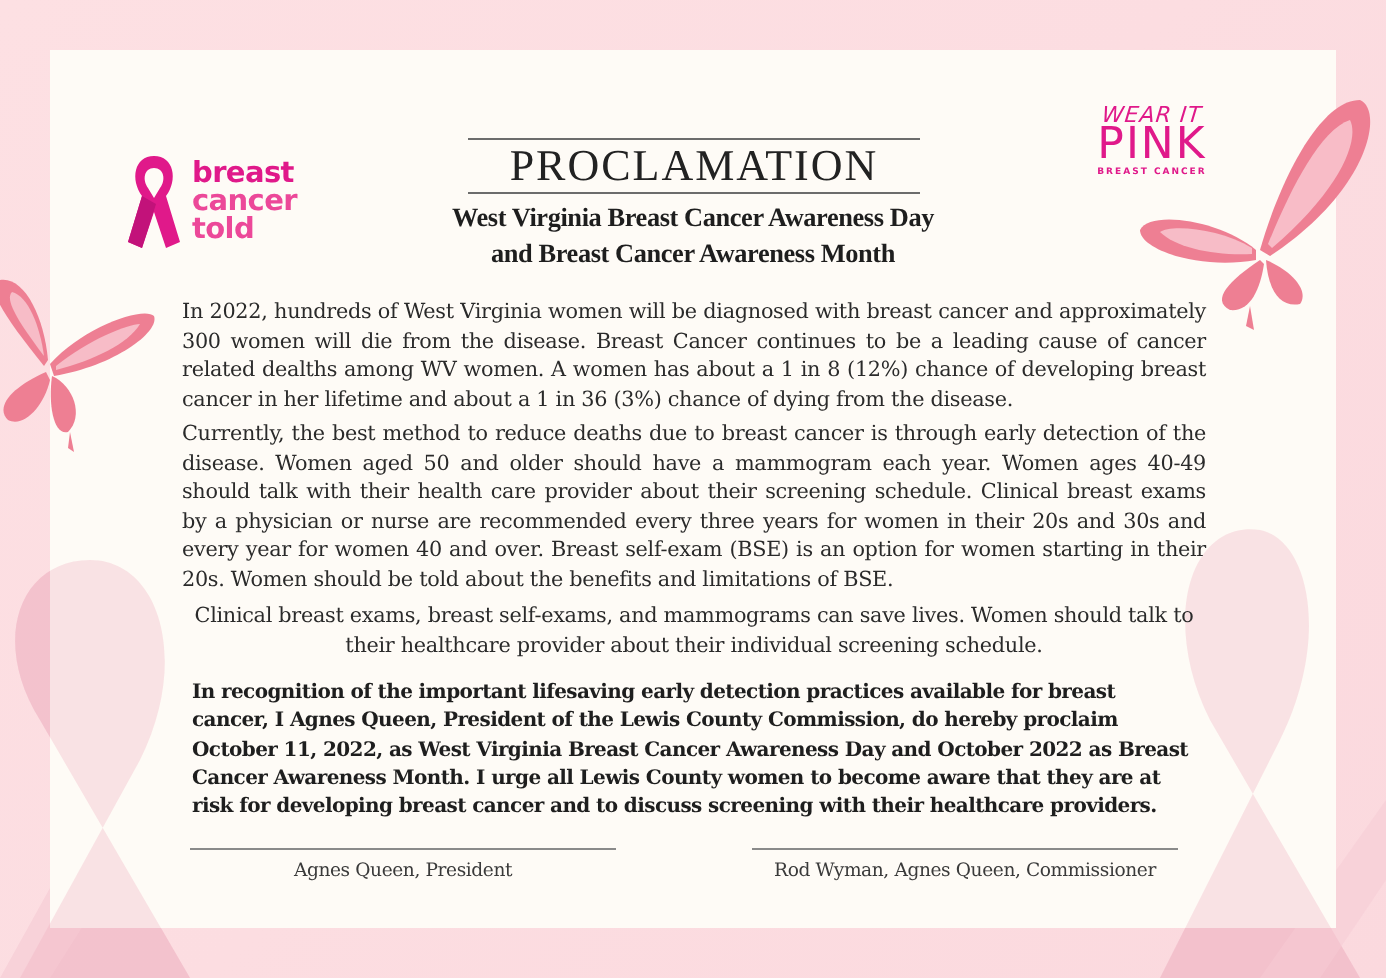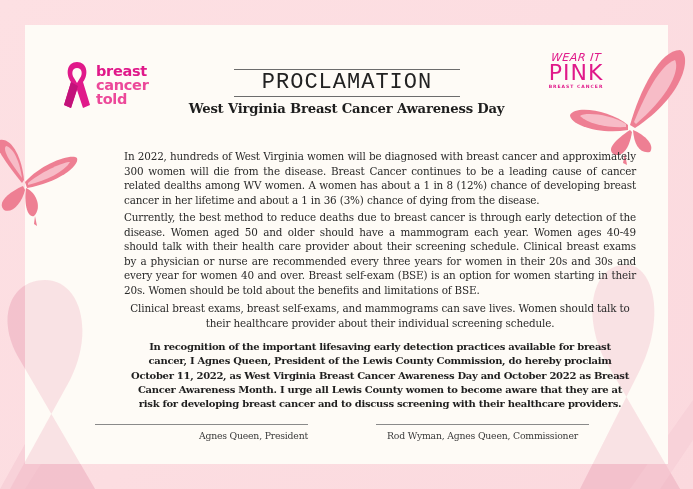--- a/index.html
+++ b/index.html
@@ -14,21 +14,21 @@
   .card {
     position: absolute;
     left: 25px; top: 25px;
     width: 643px; height: 439px;
     background: #fefbf6;
   }
   .ribbon-overlay { position: absolute; pointer-events: none; }
   .butterfly { position: absolute; pointer-events: none; }
 
   .logo-bcc {
-    position: absolute; left: 62px; top: 60px;
+    position: absolute; left: 62px; top: 76px;
     display: flex; align-items: center; gap: 4px;
   }
   .logo-bcc .words {
     font-family: "DejaVu Sans", "Liberation Sans", sans-serif;
     font-weight: bold; font-size: 14.5px; line-height: 14px;
     letter-spacing: -0.3px;
   }
   .logo-bcc .w1 { color: #e0198a; }
   .logo-bcc .w2, .logo-bcc .w3 { color: #ec4899; }
 
@@ -39,47 +39,48 @@
   }
   .logo-wip .l1 { font-size: 11px; font-style: italic; letter-spacing: 0.5px; line-height: 11px; transform: skewX(-6deg); }
   .logo-wip .l2 { font-size: 22px; font-weight: normal; line-height: 20px; letter-spacing: 1px; }
   .logo-wip .l3 { font-size: 4.5px; letter-spacing: 1px; line-height: 7px; font-weight: bold; }
 
   .title-wrap {
     position: absolute; left: 234px; top: 69px; width: 226px; text-align: center;
     border-top: 1px solid #6c6c6c; border-bottom: 1px solid #6c6c6c;
   }
   .title {
-    font-family: Liberation Mono, monospace;
+    font-family: Liberation Serif, serif;
     font-size: 22px; letter-spacing: 1px; line-height: 26px; color: #222;
   }
   .subtitle {
     position: absolute; left: 100px; top: 100px; width: 493px; text-align: center;
     font-weight: bold; font-size: 13.2px; line-height: 18px; color: #1e1e1e;
     letter-spacing: -0.2px;
+    font-family: Liberation Serif, serif;
   }
   .para {
     position: absolute; left: 91px; width: 512px;
     font-size: 10.4px; line-height: 14.6px; text-align: justify;
-    color: #2a2a2a; letter-spacing: -0.15px; margin-left: 33px;
+    color: #2a2a2a; letter-spacing: -0.15px;
   }
   .p1 { top: 149px; }
   .p2 { top: 210px; }
   .p3 { top: 301px; text-align: center; }
   .p4 {
-    top: 340px; text-align: center; font-weight: bold;
+    top: 340px; text-align: left; font-weight: bold;
     font-size: 10px; line-height: 14.3px; left: 96px; width: 502px; color: #1e1e1e;
     letter-spacing: -0.3px;
   }
   .sig {
     position: absolute; top: 424px; text-align: center;
     border-top: 1px solid #8a8a8a; padding-top: 5px;
     font-size: 9.3px; color: #3a3a3a; letter-spacing: -0.2px;
   }
-  .sig1 { left: 95px; width: 213px; text-align: right; }
+  .sig1 { left: 95px; width: 213px; }
   .sig2 { left: 376px; width: 213px; }
 </style>
 </head>
 <body>
 
 <svg class="ribbon-bg" style="left:0;top:260px" width="130" height="229" viewBox="0 0 130 229">
   <path d="M10 229 L70 120 C95 70 80 20 45 20 C10 20 -5 60 20 100 L95 229 Z" fill="#f3c2cd" opacity="0.75"></path>
   <path d="M0 229 L55 130 L75 150 L25 229 Z" fill="#f7d0d8" opacity="0.9"></path>
 </svg>
 <svg class="ribbon-bg" style="left:560px;top:250px" width="133" height="239" viewBox="0 0 133 239">
@@ -139,20 +140,21 @@
   <div class="l1">WEAR IT</div>
   <div class="l2">PINK</div>
   <div class="l3">BREAST CANCER</div>
 </div>
 
 <div class="title-wrap">
   <div class="title">PROCLAMATION</div>
 </div>
 <div class="subtitle">
   <div>West Virginia Breast Cancer Awareness Day</div>
+  <div>and Breast Cancer Awareness Month</div>
 </div>
 
 <p class="para p1">In 2022, hundreds of West Virginia women will be diagnosed with breast cancer and approximately 300 women will die from the disease. Breast Cancer continues to be a leading cause of cancer related dealths among WV women. A women has about a 1 in 8 (12%) chance of developing breast cancer in her lifetime and about a 1 in 36 (3%) chance of dying from the disease.</p>
 <p class="para p2">Currently, the best method to reduce deaths due to breast cancer is through early detection of the disease. Women aged 50 and older should have a mammogram each year. Women ages 40-49 should talk with their health care provider about their screening schedule. Clinical breast exams by a physician or nurse are recommended every three years for women in their 20s and 30s and every year for women 40 and over. Breast self-exam (BSE) is an option for women starting in their 20s. Women should be told about the benefits and limitations of BSE.</p>
 <p class="para p3">Clinical breast exams, breast self-exams, and mammograms can save lives. Women should talk to their healthcare provider about their individual screening schedule.</p>
 <p class="para p4">In recognition of the important lifesaving early detection practices available for breast cancer, I Agnes Queen, President of the Lewis County Commission, do hereby proclaim October 11, 2022, as West Virginia Breast Cancer Awareness Day and October 2022 as Breast Cancer Awareness Month. I urge all Lewis County women to become aware that they are at risk for developing breast cancer and to discuss screening with their healthcare providers.</p>
 
 <div class="sig sig1">Agnes Queen, President</div>
 <div class="sig sig2">Rod Wyman, Agnes Queen, Commissioner</div>
 

